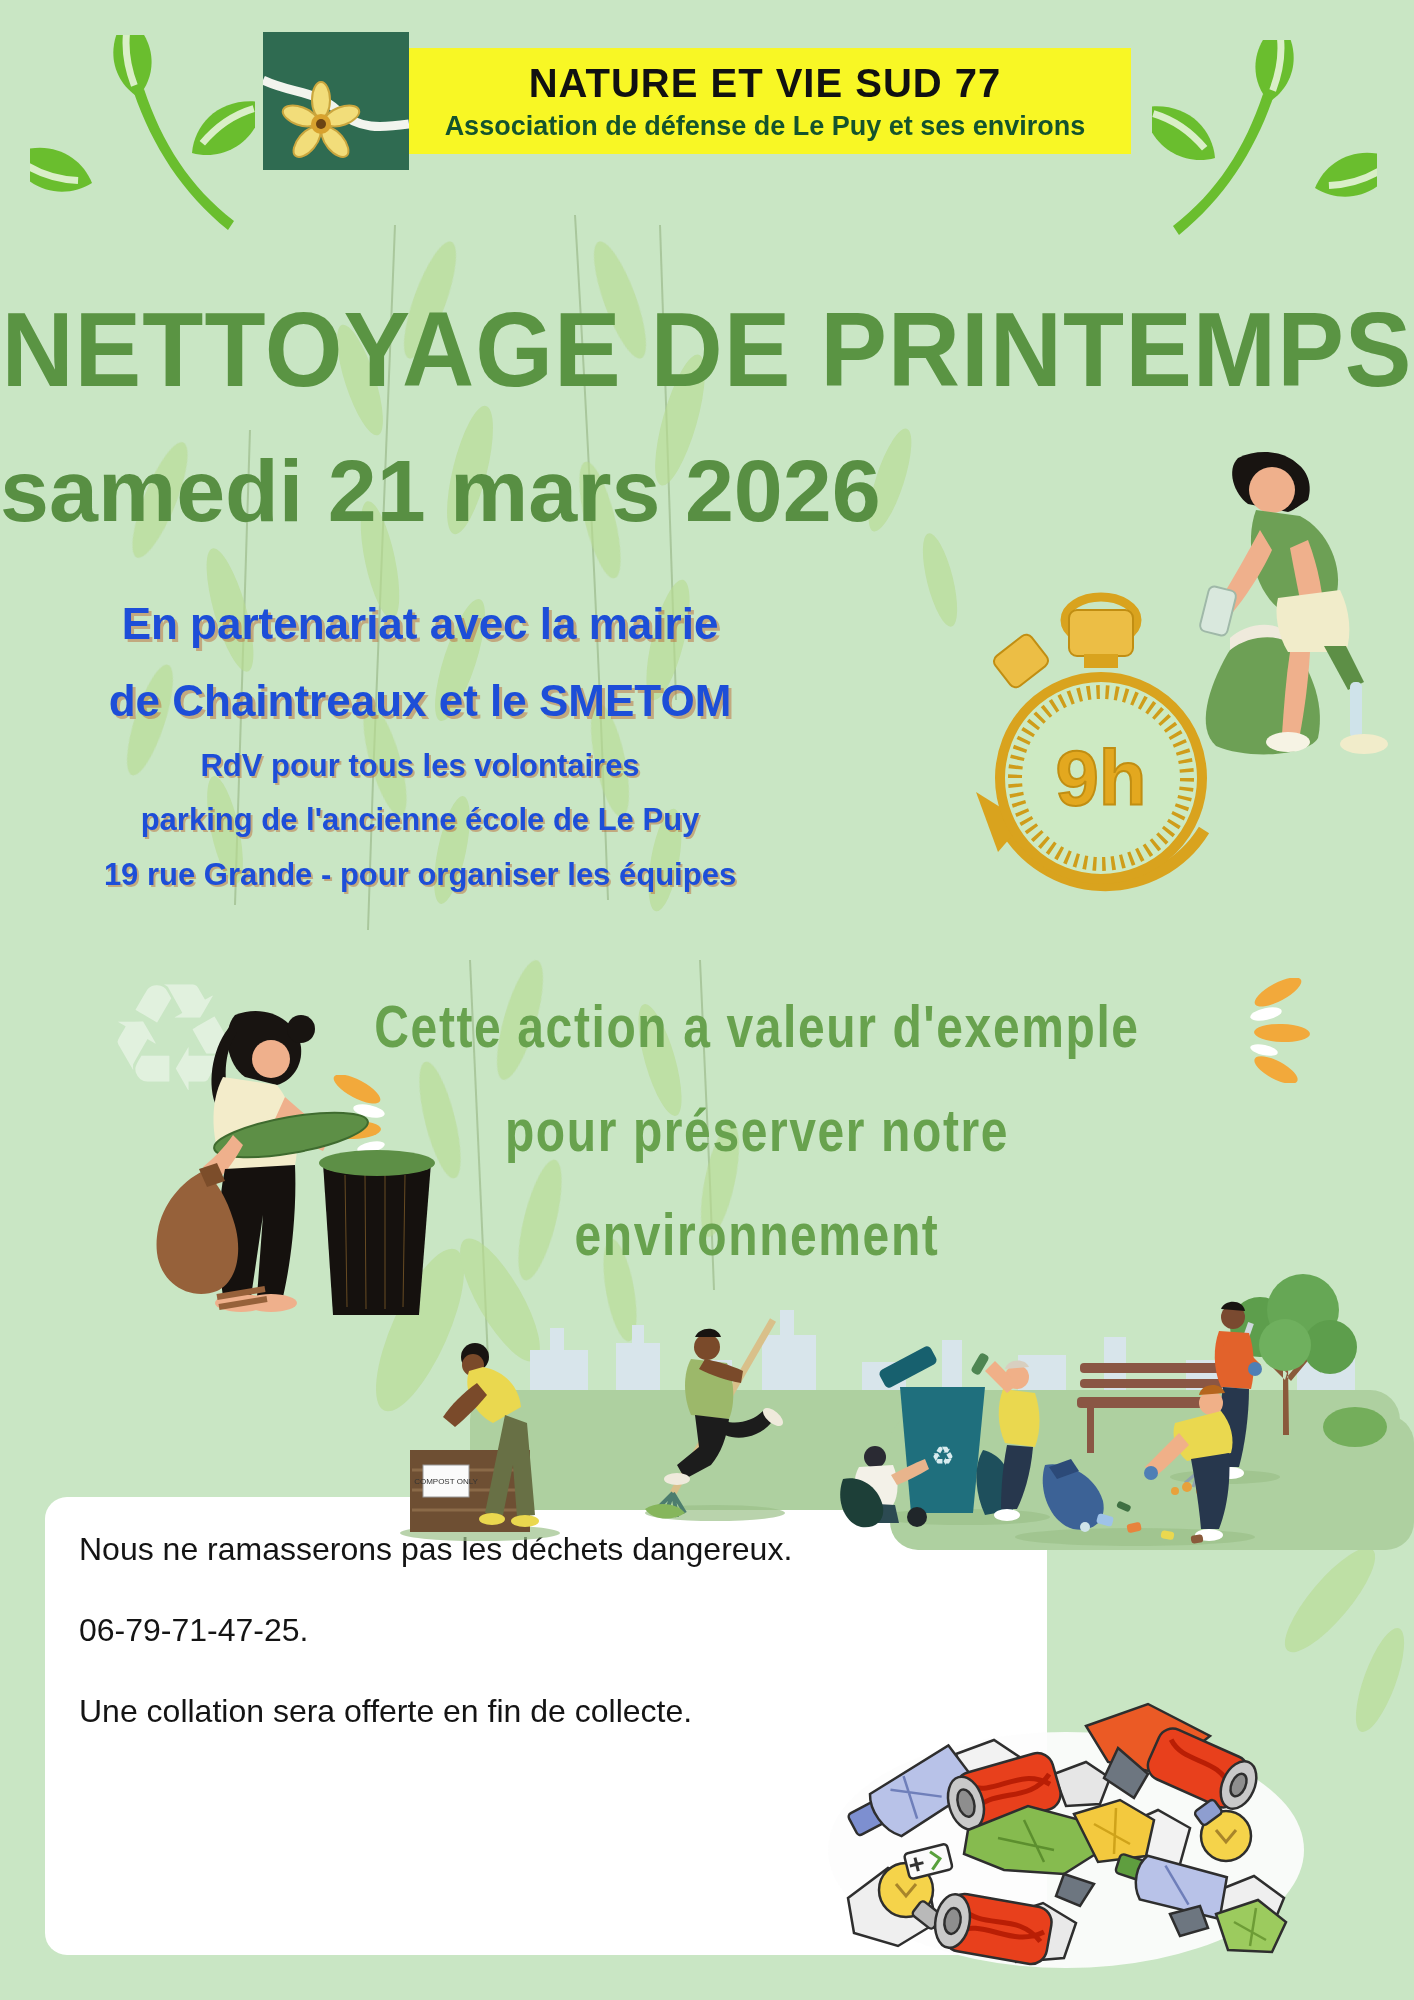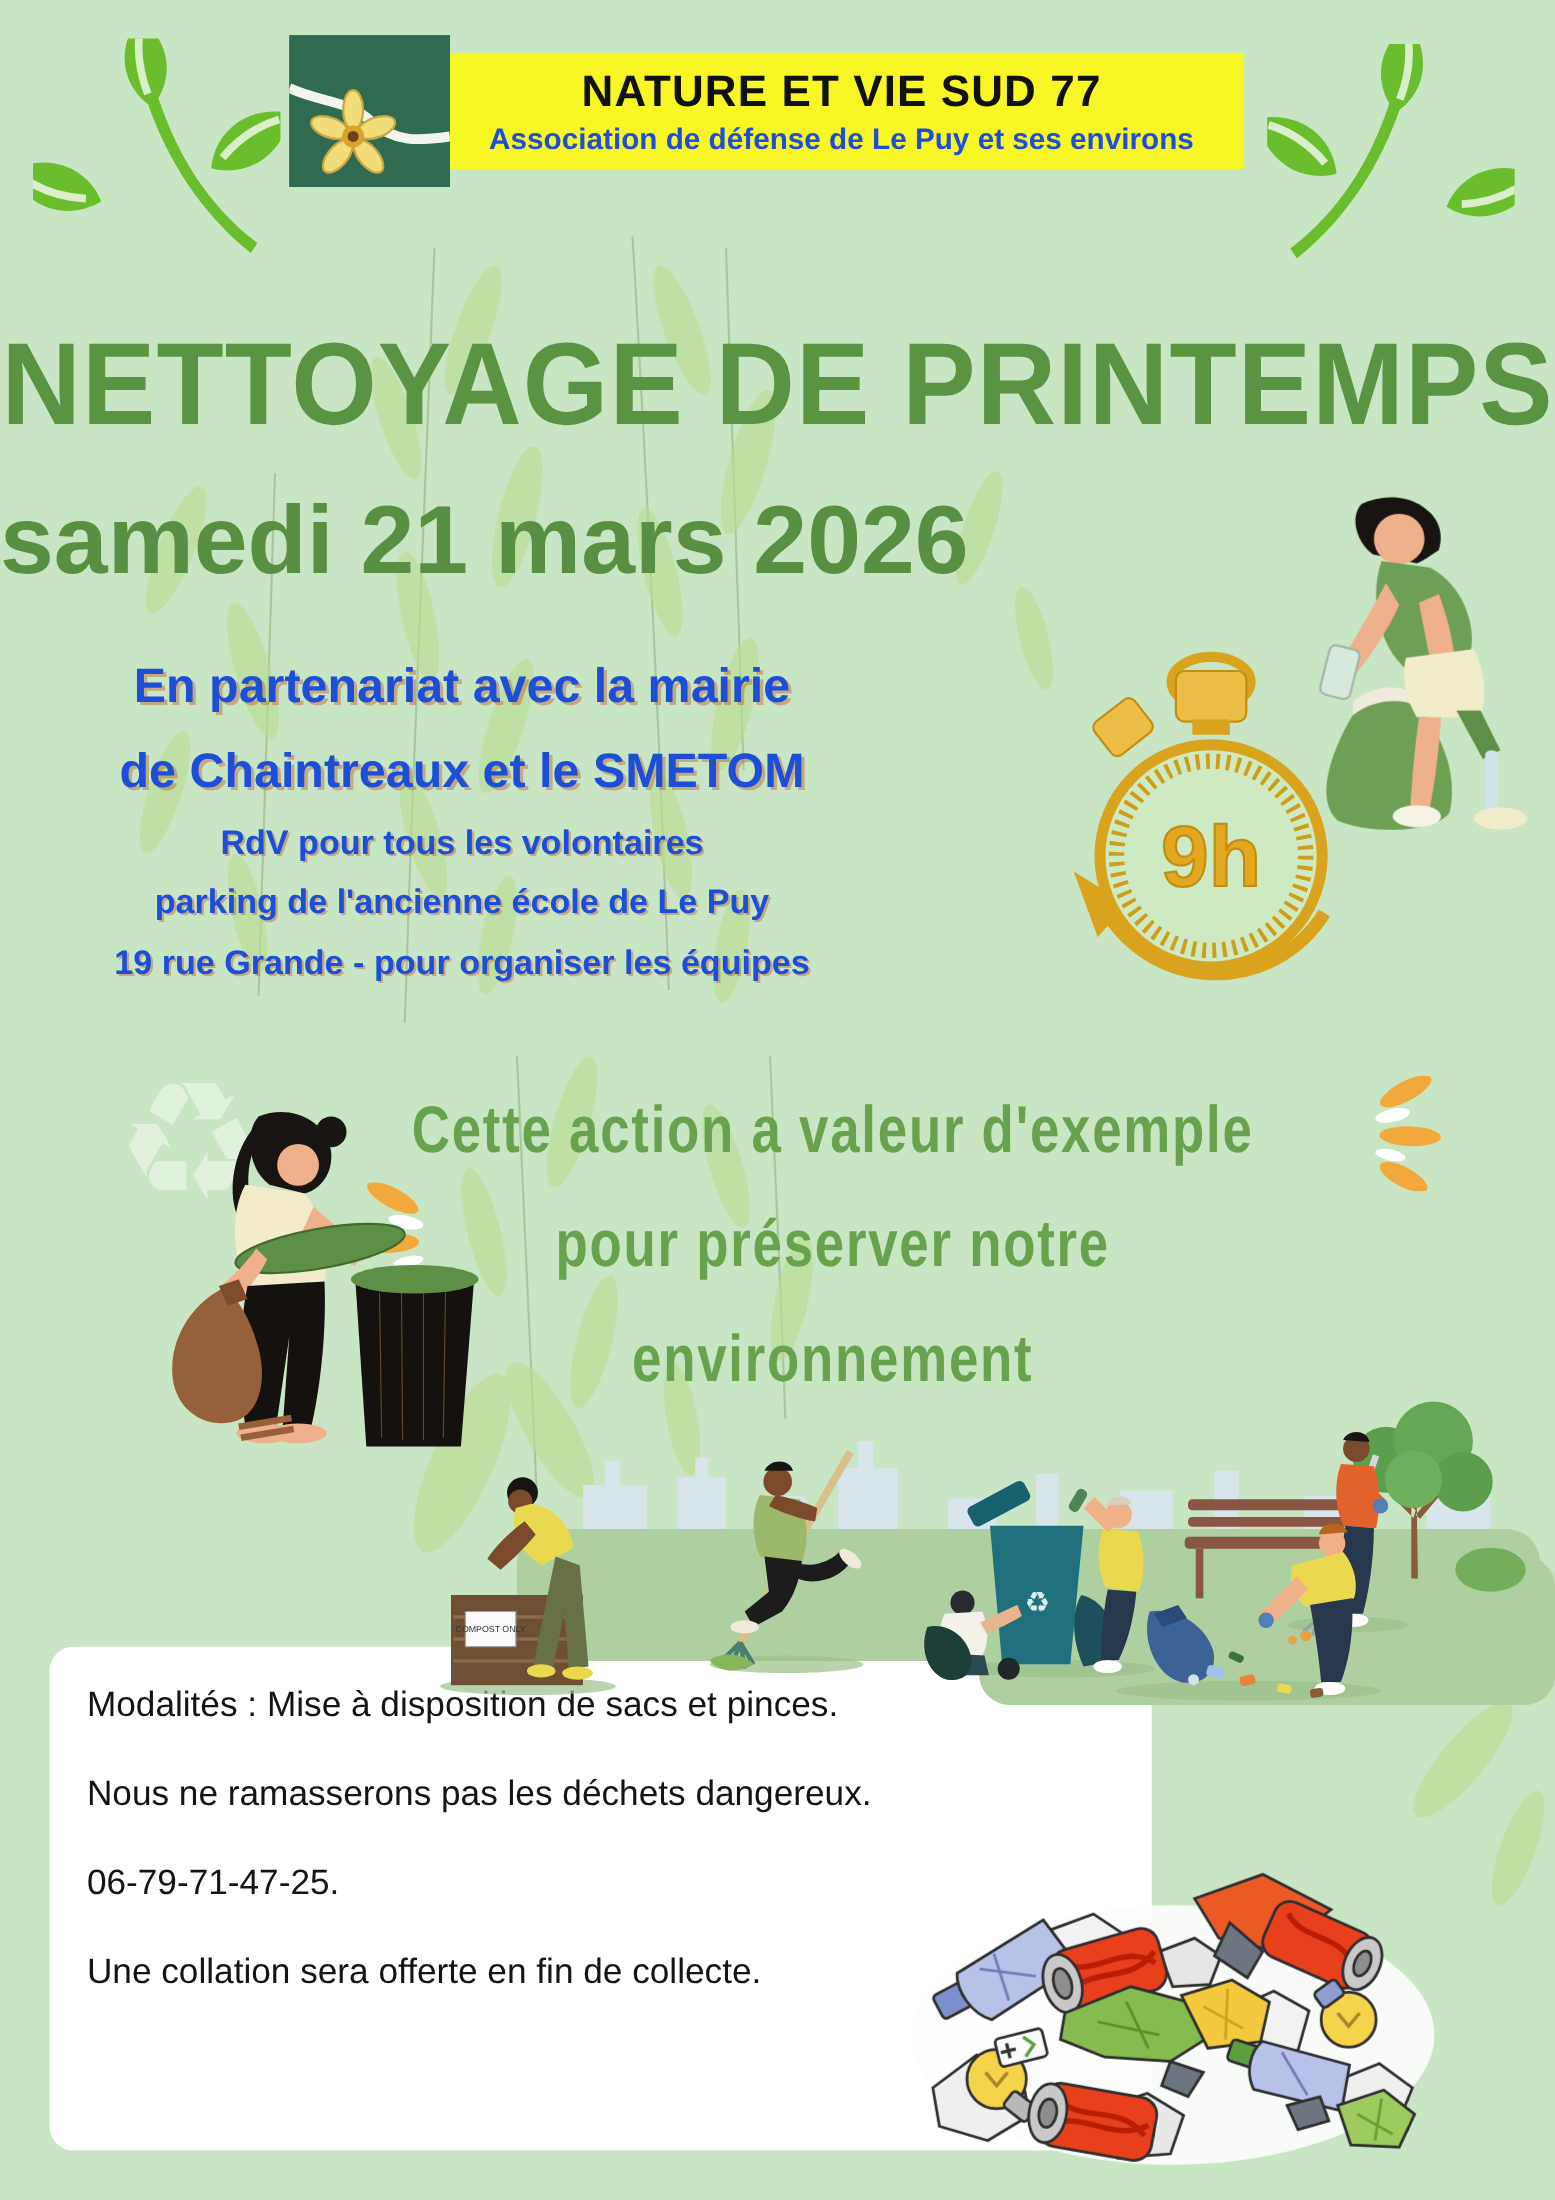--- a/index.html
+++ b/index.html
@@ -10,21 +10,21 @@
   }
   .abs{position:absolute;}
   
   .banner{
     left:263px;top:48px;width:868px;height:106px;
     background:#f8f725;z-index:2;display:flex;align-items:center;
   }
   .logo-box{width:146px;height:138px;background:#2f6b51;flex:0 0 auto;}
   .banner-text{flex:1;text-align:center;padding-right:10px;}
   .org-name{font-size:40px;font-weight:bold;color:#111;letter-spacing:1px;line-height:1.1;}
-  .org-sub{font-size:27px;font-weight:bold;color:#1d4ed8;margin-top:6px;}
+  .org-sub{font-size:27px;font-weight:bold;color:#14532d;margin-top:6px;}
   
   .title{
     left:0;top:292px;width:1414px;text-align:center;z-index:2;
     font-size:100px;font-weight:bold;color:#5a9443;letter-spacing:1px;
     transform:scaleY(1.06);
   }
   .date{
     left:0;top:440px;width:1298px;text-align:left;z-index:2;
     font-size:88px;font-weight:bold;color:#588f43;
   }
@@ -355,21 +355,20 @@
       <rect x="772" y="258" width="14" height="9" rx="3" fill="#e8833c" transform="rotate(-12 779 262)"></rect>
       <rect x="806" y="266" width="13" height="8" rx="3" fill="#ead84f" transform="rotate(10 812 270)"></rect>
       <rect x="836" y="270" width="12" height="8" rx="3" fill="#8a5a3b" transform="rotate(-8 842 274)"></rect>
       <rect x="762" y="238" width="14" height="7" rx="3" fill="#3f7042" transform="rotate(24 769 241)"></rect>
       <circle cx="730" cy="262" r="5" fill="#cfe3ea"></circle>
     </g>
   </g>
 </svg>
 
 <div class="abs info-box">
-  <p>Modalités : Mise à disposition de sacs et pinces.</p>
   <p>Nous ne ramasserons pas les déchets dangereux.</p>
   <p>06-79-71-47-25.</p>
   <p>Une collation sera offerte en fin de collecte.</p>
 </div>
 
 <svg class="abs top-layer" style="left:818px;top:1678px" width="486" height="314" viewBox="0 0 486 314">
   <ellipse cx="248" cy="172" rx="238" ry="118" fill="#fdfdfd" opacity=".92"></ellipse>
   <g stroke="#2e2e2e" stroke-width="2.5">
     <path d="M30,220 L70,190 L110,205 L118,245 L80,268 L36,255 Z" fill="#efefef"></path>
     <path d="M180,240 L225,225 L258,245 L246,280 L198,284 Z" fill="#e9e9e9"></path>

